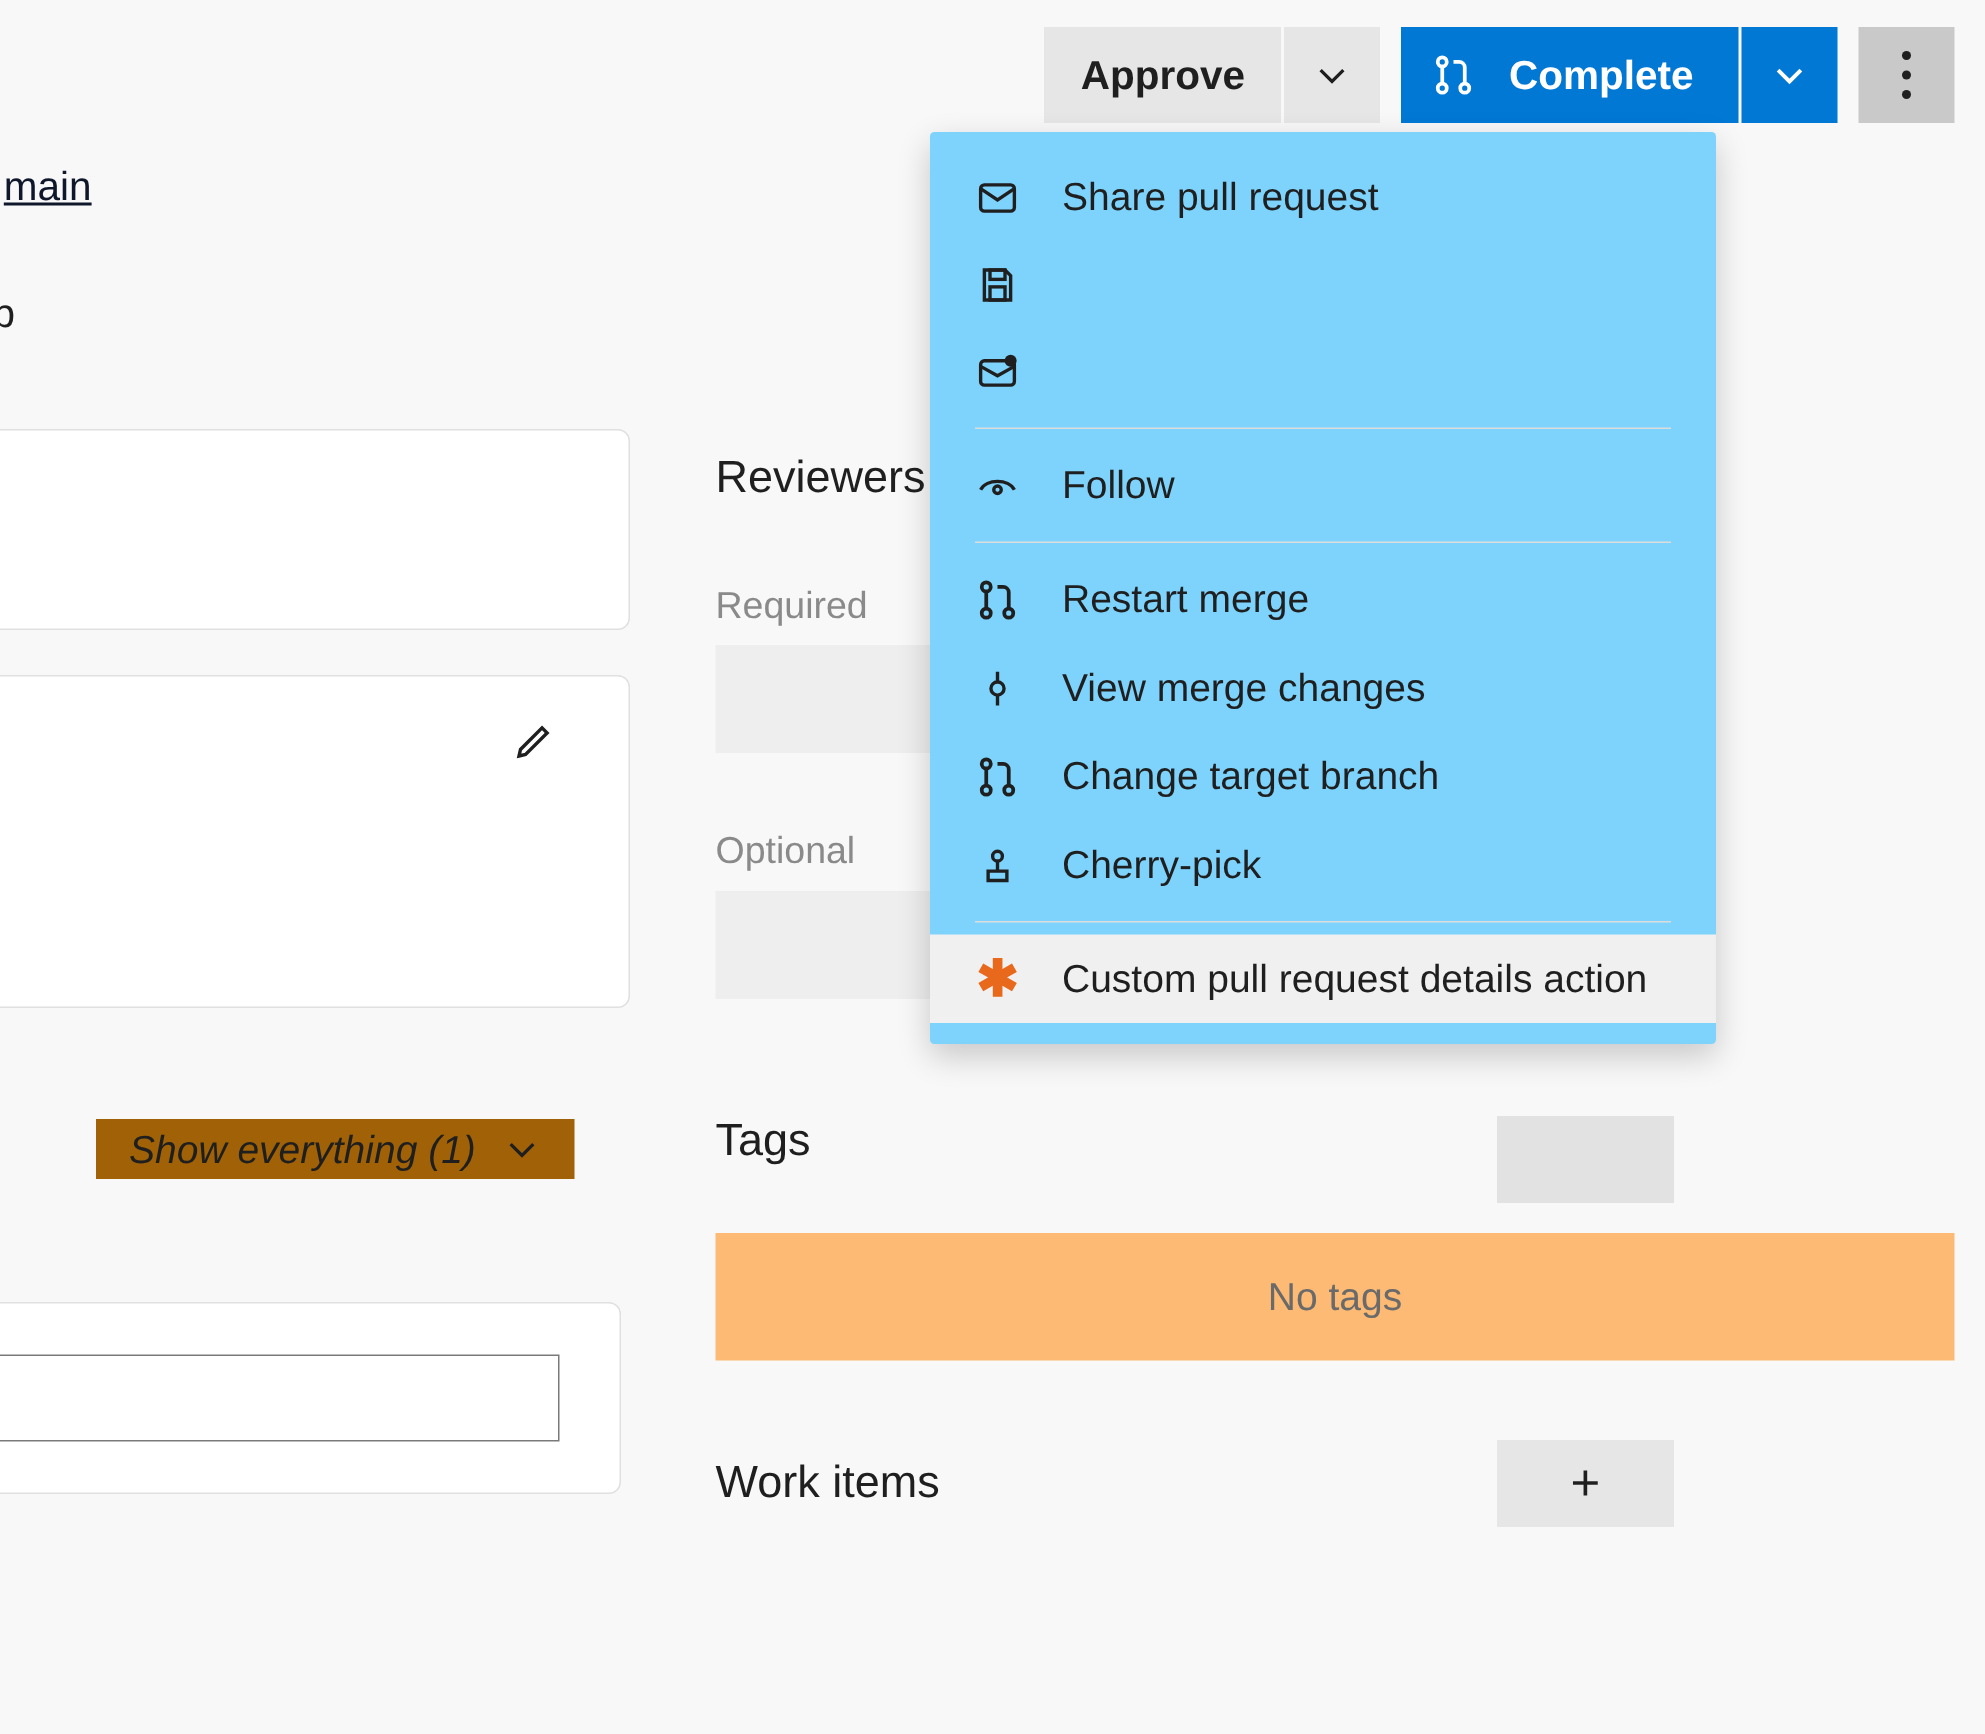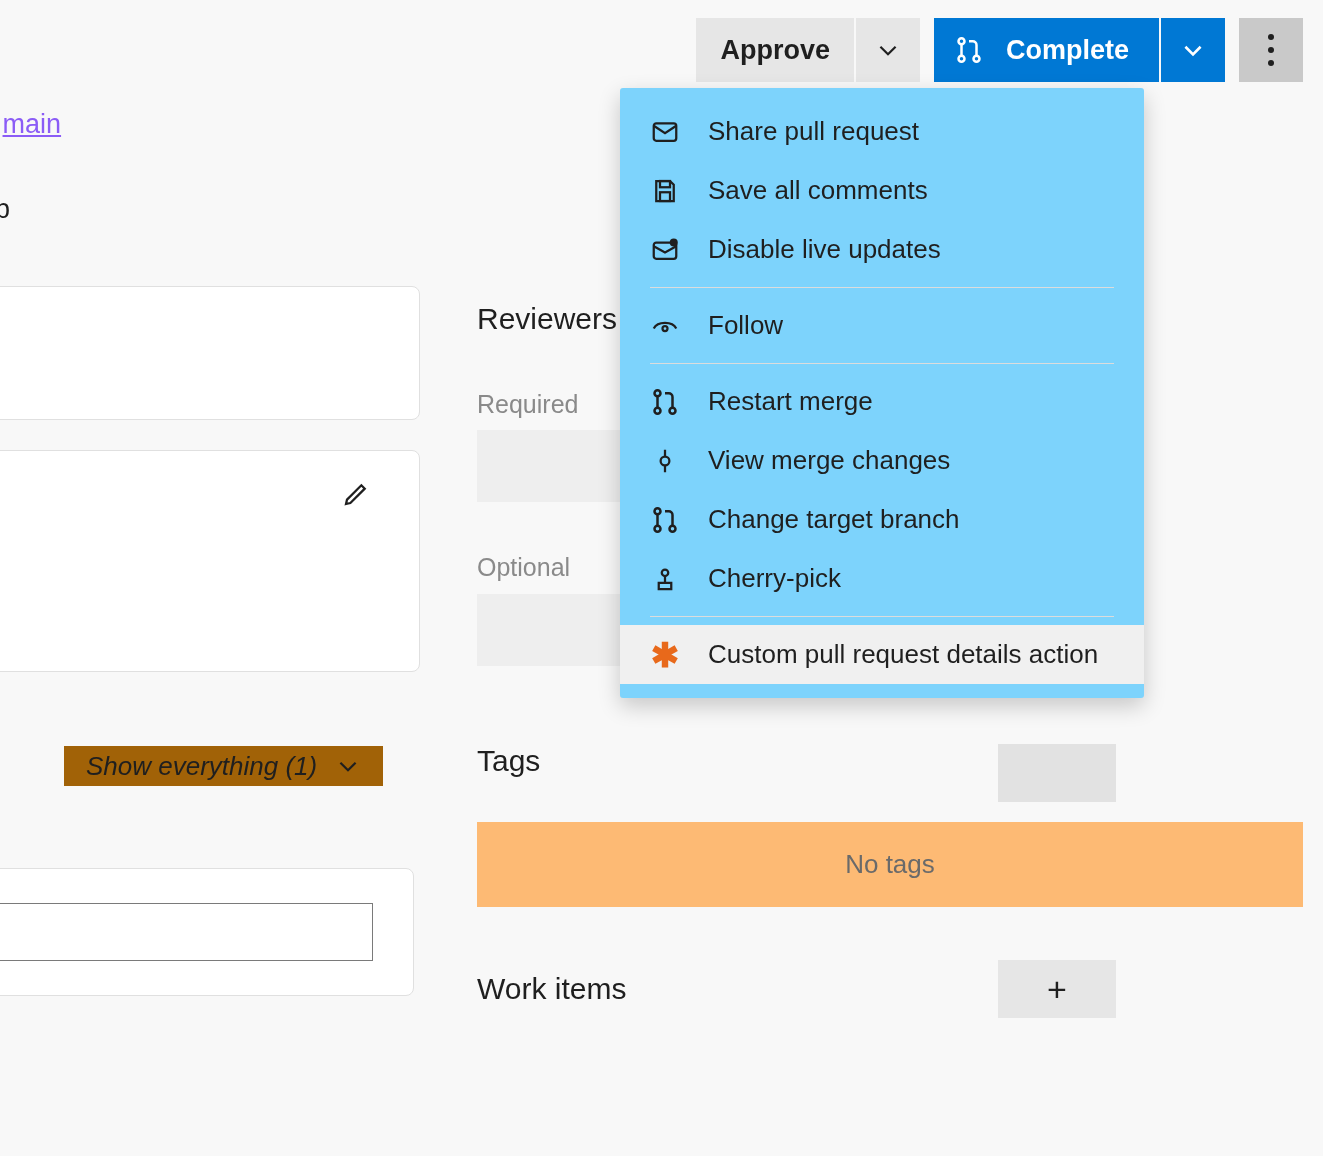--- a/index.html
+++ b/index.html
@@ -117,21 +117,21 @@
   }
 
   
   .link-main {
     position:absolute;
     top: 109px;
     left: -20px;
     font-size: 27px;
     color:#1f1f1f;
   }
-  .link-main a { color:#8b5cf6; text-decoration: underline; }
+  .link-main a { color:#0f172a; text-decoration: underline; }
   .tab-txt {
     position:absolute;
     top: 194px;
     left: -20px;
     font-size: 27px;
   }
   .card {
     position:absolute;
     left:-20px;
     background:#fff;
@@ -284,31 +284,29 @@
       <span>Share pull request</span>
     </div>
     <div class="menu-item">
       <span class="micon">
         <svg viewBox="0 0 24 24" fill="none" stroke="currentColor" stroke-width="1.8">
             <path d="M5 4h11l3 3v13H5z"></path>
             <rect x="8" y="4" width="8" height="5"></rect>
             <rect x="8" y="13" width="8" height="7"></rect>
           </svg>
       </span>
-      <span>Save all comments</span>
     </div>
     <div class="menu-item">
       <span class="micon">
         <svg viewBox="0 0 24 24" fill="none" stroke="currentColor" stroke-width="1.8">
             <rect x="3" y="6" width="18" height="13" rx="2"></rect>
             <path d="M3 9l9 5 9-5"></path>
             <circle cx="19" cy="6" r="3.2" fill="#1f1f1f" stroke="none"></circle>
           </svg>
       </span>
-      <span>Disable live updates</span>
     </div>
     <div class="menu-sep"></div>
     <div class="menu-item">
       <span class="micon">
         <svg viewBox="0 0 24 24" fill="none" stroke="currentColor" stroke-width="1.8">
             <path d="M3 14c3-6 15-6 18 0"></path>
             <circle cx="12" cy="14" r="2"></circle>
           </svg>
       </span>
       <span>Follow</span>

